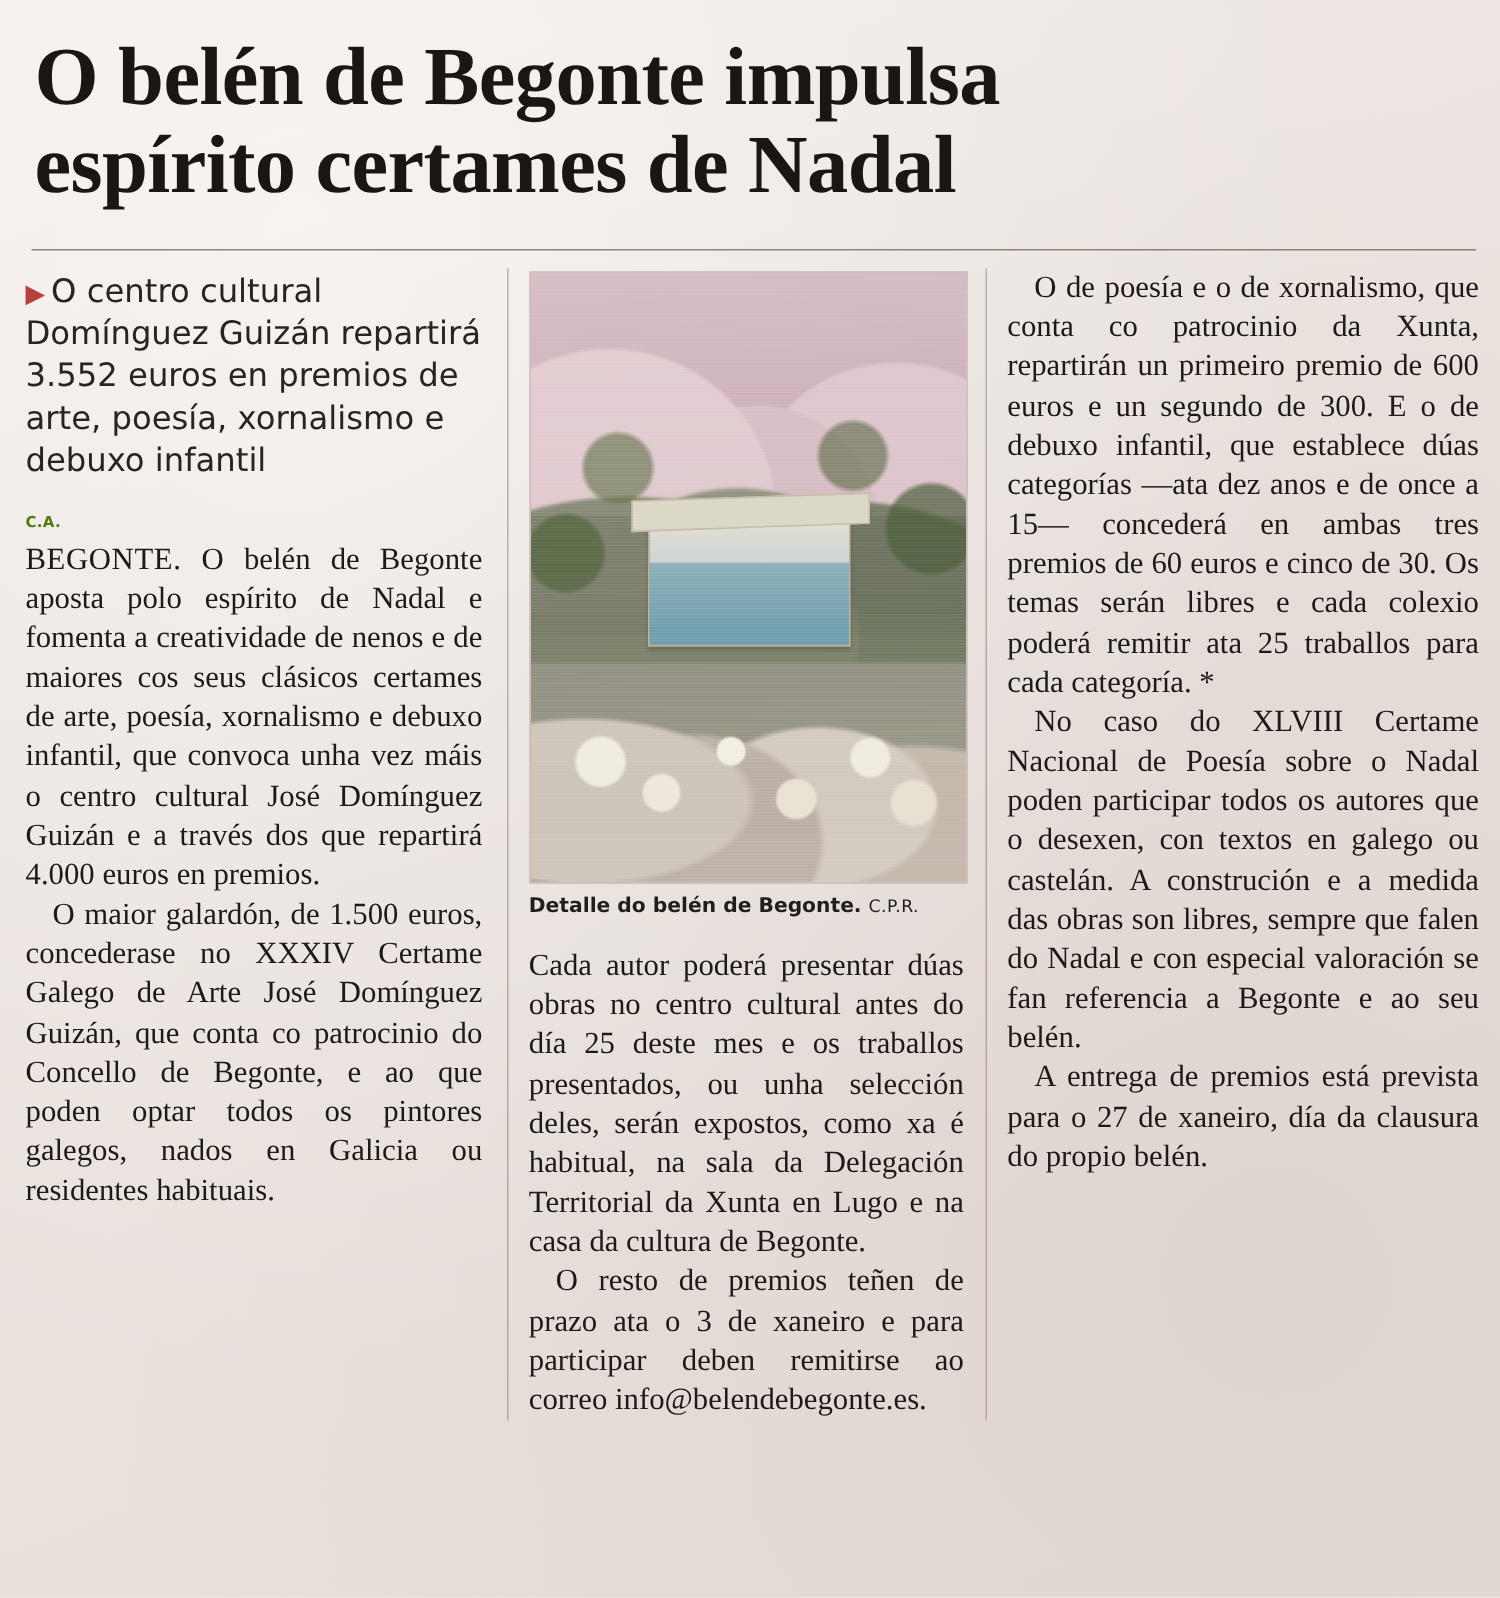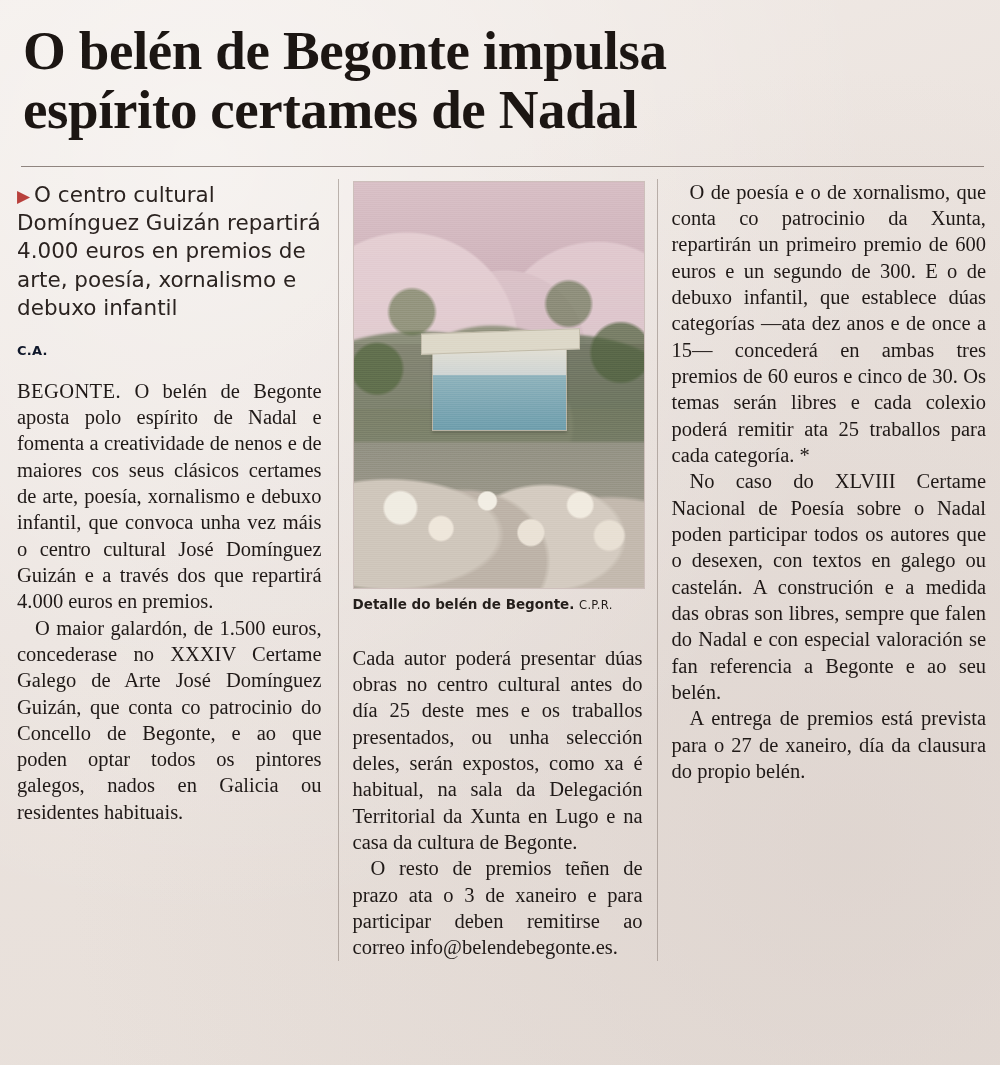--- a/index.html
+++ b/index.html
@@ -83,24 +83,24 @@
   }
   .lede .bullet {
     color: #b8403c;
     font-size: 17px;
     margin-right: 4px;
     line-height: 1;
   }
   .byline {
     font-family: "DejaVu Sans", sans-serif;
     font-weight: bold;
-    font-size: 13px;
+    font-size: 10px;
     letter-spacing: 0.2px;
-    color: #0f172a;
-    margin: 0 0 20px 0;
+    color: #4d7c0f;
+    margin: 0 0 6px 0;
   }
   .body-text {
     font-family: "Liberation Serif", serif;
     font-size: 20.5px;
     line-height: 1.285;
     text-align: justify;
     color: #1f1917;
     margin: 0;
   }
   .body-text p {
@@ -209,21 +209,21 @@
     font-weight: bold;
     color: #241e1b;
     line-height: 1.25;
   }
   .caption .credit {
     font-weight: normal;
     font-size: 11.5px;
     letter-spacing: 0.3px;
   }
   .mid-text {
-    margin-top: 32px;
+    margin-top: 18px;
   }
   .email {
     word-break: break-word;
   }
 </style>
 </head>
 <body>
 
 <div class="paper-tint"></div>
 
@@ -233,21 +233,21 @@
     <span class="hl-line">O belén de Begonte impulsa</span>
     <span class="hl-line">espírito certames de Nadal</span>
   </h1>
 
   <hr class="rule">
 
   <div class="columns">
 
     <div class="col col-1">
       <div class="lede">
-        <span class="bullet">▶</span><span>O centro cultural Domínguez Guizán repartirá 4.000 euros en premios de arte, poesía, xornalismo e debuxo infantil</span>
+        <span class="bullet">▶</span><span>O centro cultural Domínguez Guizán repartirá 3.552 euros en premios de arte, poesía, xornalismo e debuxo infantil</span>
       </div>
 
       <div class="byline">C.A.</div>
 
       <div class="body-text">
         <p><span class="dateline">BEGONTE.</span><span> O belén de Begonte aposta polo espírito de Nadal e fomenta a creatividade de nenos e de maiores cos seus clásicos certames de arte, poesía, xornalismo e debuxo infantil, que convoca unha vez máis o centro cultural José Domínguez Guizán e a través dos que repartirá 4.000 euros en premios.</span></p>
         <p>O maior galardón, de 1.500 euros, concederase no XXXIV Certame Galego de Arte José Domínguez Guizán, que conta co patrocinio do Concello de Begonte, e ao que poden optar todos os pintores galegos, nados en Galicia ou residentes habituais.</p>
       </div>
     </div>
 

